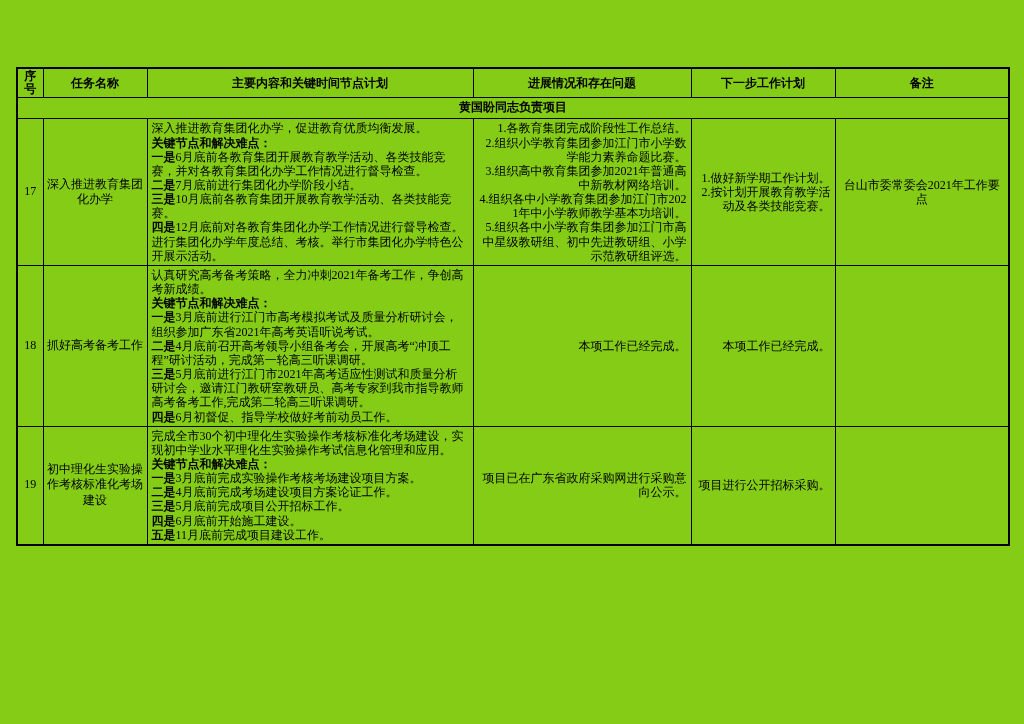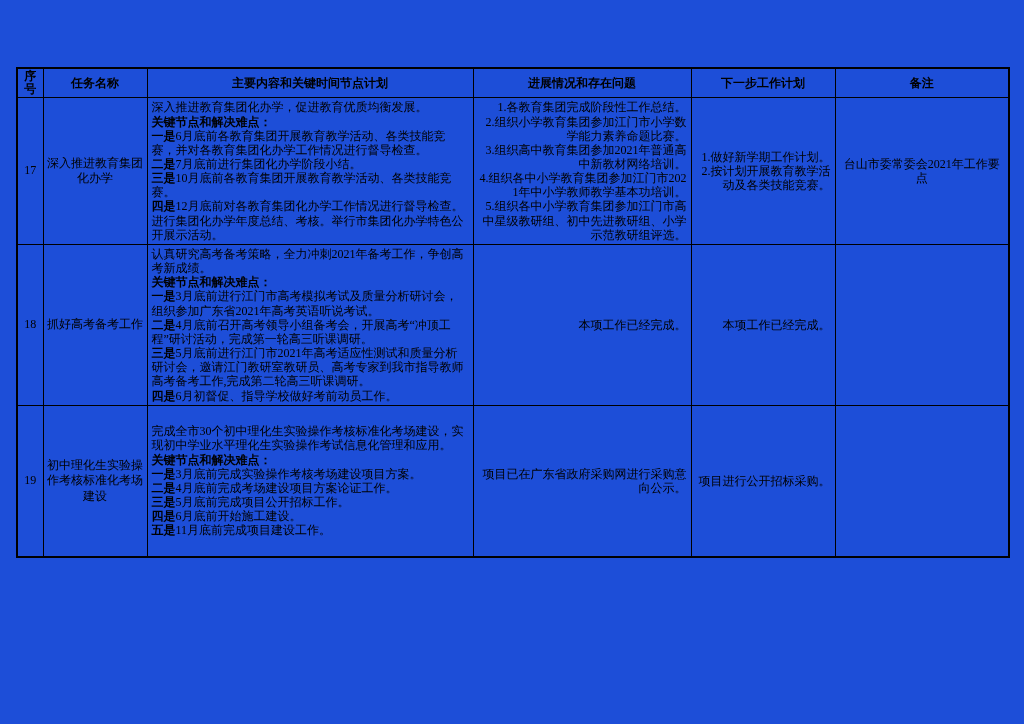--- a/index.html
+++ b/index.html
@@ -2,21 +2,21 @@
 <html><head>
 <meta charset="utf-8">
 <style>
   * { margin: 0; padding: 0; box-sizing: border-box; }
   html, body { background: #ffffff; }
   body {
     width: 1024px; height: 724px;
     font-family: "Liberation Serif", "DejaVu Serif", serif;
     color: #000;
   }
-  .page { position: relative; width: 1024px; height: 724px; overflow: hidden; background: #1d4ed8; }
+  .page { position: relative; width: 1024px; height: 724px; overflow: hidden; background: #84cc16; }
 
   table.plan {
     position: absolute; left: 16px; top: 67px; width: 992px;
     border-collapse: collapse; table-layout: fixed;
     border: 2px solid #000;
   }
   .plan th, .plan td {
     border: 1px solid #000;
     font-size: 12px;
     vertical-align: middle;
@@ -63,20 +63,23 @@
       <tr>
         <th>序号</th>
         <th>任务名称</th>
         <th>主要内容和关键时间节点计划</th>
         <th>进展情况和存在问题</th>
         <th>下一步工作计划</th>
         <th>备注</th>
       </tr>
     </thead>
     <tbody id="rows-body">
+      <tr class="srow">
+        <td colspan="6" class="section-cell">黄国盼同志负责项目</td>
+      </tr>
 
   <tr>
     <td class="c-no">17</td>
     <td class="c-task">深入推进教育集团化办学</td>
     <td class="c-content">
       <div class="intro">深入推进教育集团化办学，促进教育优质均衡发展。</div>
       <div class="keylabel">关键节点和解决难点：</div>
     <div class="item"><b>一是</b><span>6月底前各教育集团开展教育教学活动、各类技能竞赛，并对各教育集团化办学工作情况进行督导检查。</span></div>
             <div class="item"><b>二是</b><span>7月底前进行集团化办学阶段小结。</span></div>
             <div class="item"><b>三是</b><span>10月底前各教育集团开展教育教学活动、各类技能竞赛。</span></div>

